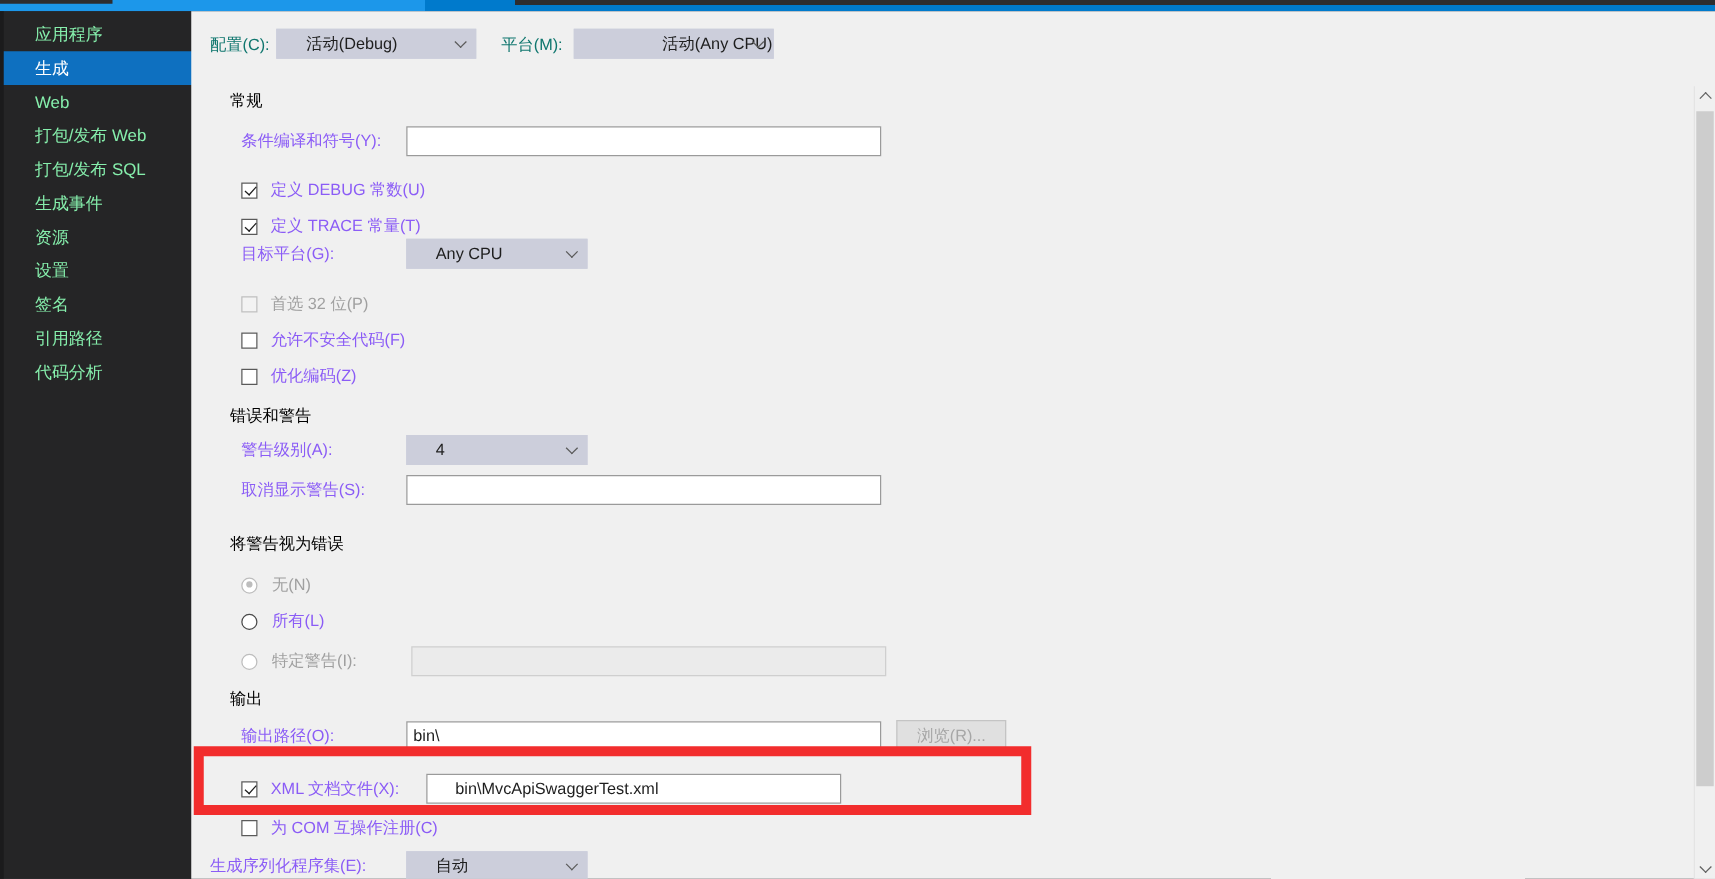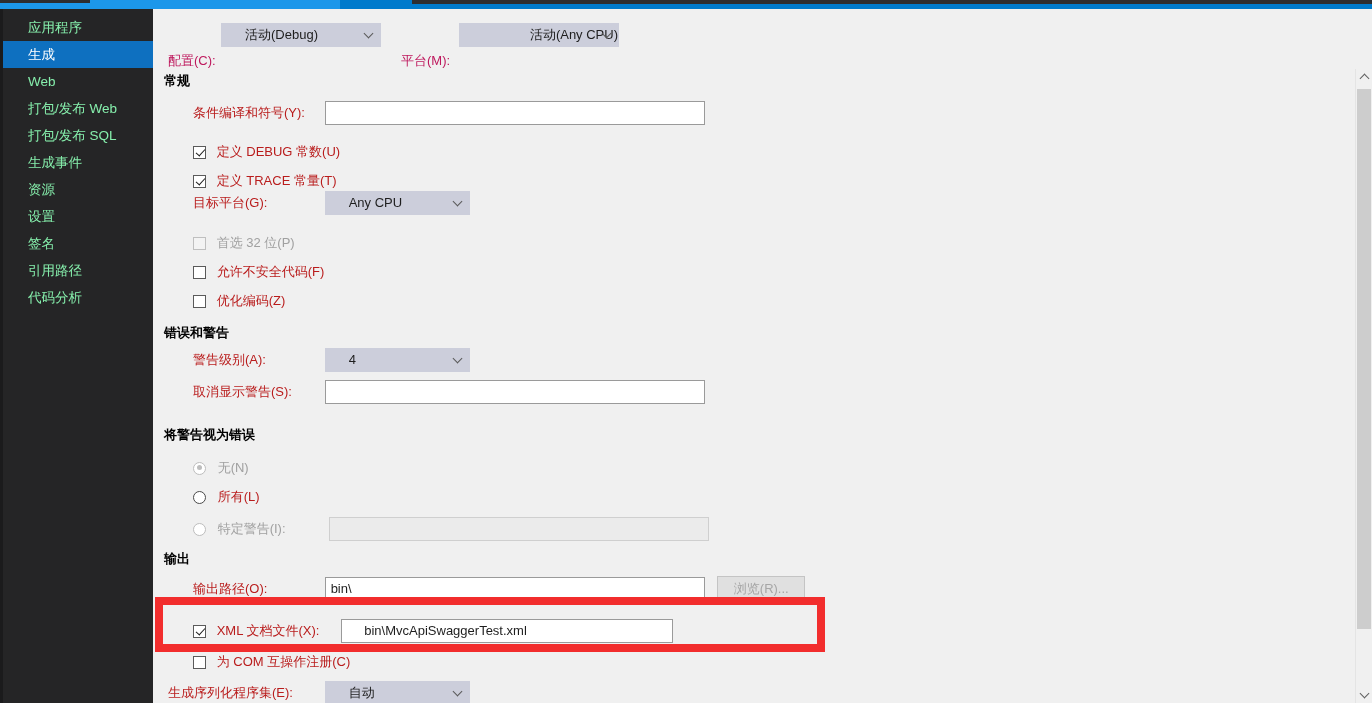--- a/index.html
+++ b/index.html
@@ -89,23 +89,22 @@
 
   
   #config-row {
     position: absolute;
     left: 0; top: 14px;
     width: 100%; height: 28px;
   }
   .inline-label {
     display: inline-block;
     font-size: 13px;
-    color: #be185d;
-    vertical-align: middle;
-    margin-top: 25px;
+    color: #0f766e;
+    vertical-align: middle;
   }
   .combo {
     display: inline-block;
     position: relative;
     height: 24px;
     background: #cccedb;
     border: 1px solid #cccedb;
     box-sizing: border-box;
     vertical-align: middle;
     font-size: 13px;
@@ -131,24 +130,23 @@
     border-bottom: 1.4px solid #5a5a5a;
     transform: rotate(45deg);
     transform-origin: center;
     margin-left: 1px;
     margin-top: -3px;
   }
 
   
   .section {
     position: absolute;
-    left: 11px;
+    left: 31px;
     width: 645px;
     height: 16px;
-    font-weight: bold;
   }
   .section .sec-label {
     float: left;
     font-size: 13px;
     color: #000;
     padding-right: 8px;
     background: #f0f0f0;
   }
   .section .sec-rule {
     position: absolute;
@@ -159,21 +157,21 @@
   }
 
   
   .frow {
     position: absolute;
     white-space: nowrap;
   }
   .flabel {
     display: inline-block;
     font-size: 13px;
-    color: #b91c1c;
+    color: #8b5cf6;
     vertical-align: middle;
   }
   .flabel.disabled { color: #a0a0a0; }
 
   .textbox {
     display: inline-block;
     height: 24px;
     background: #ffffff;
     border: 1px solid #9a9a9a;
     box-sizing: border-box;

